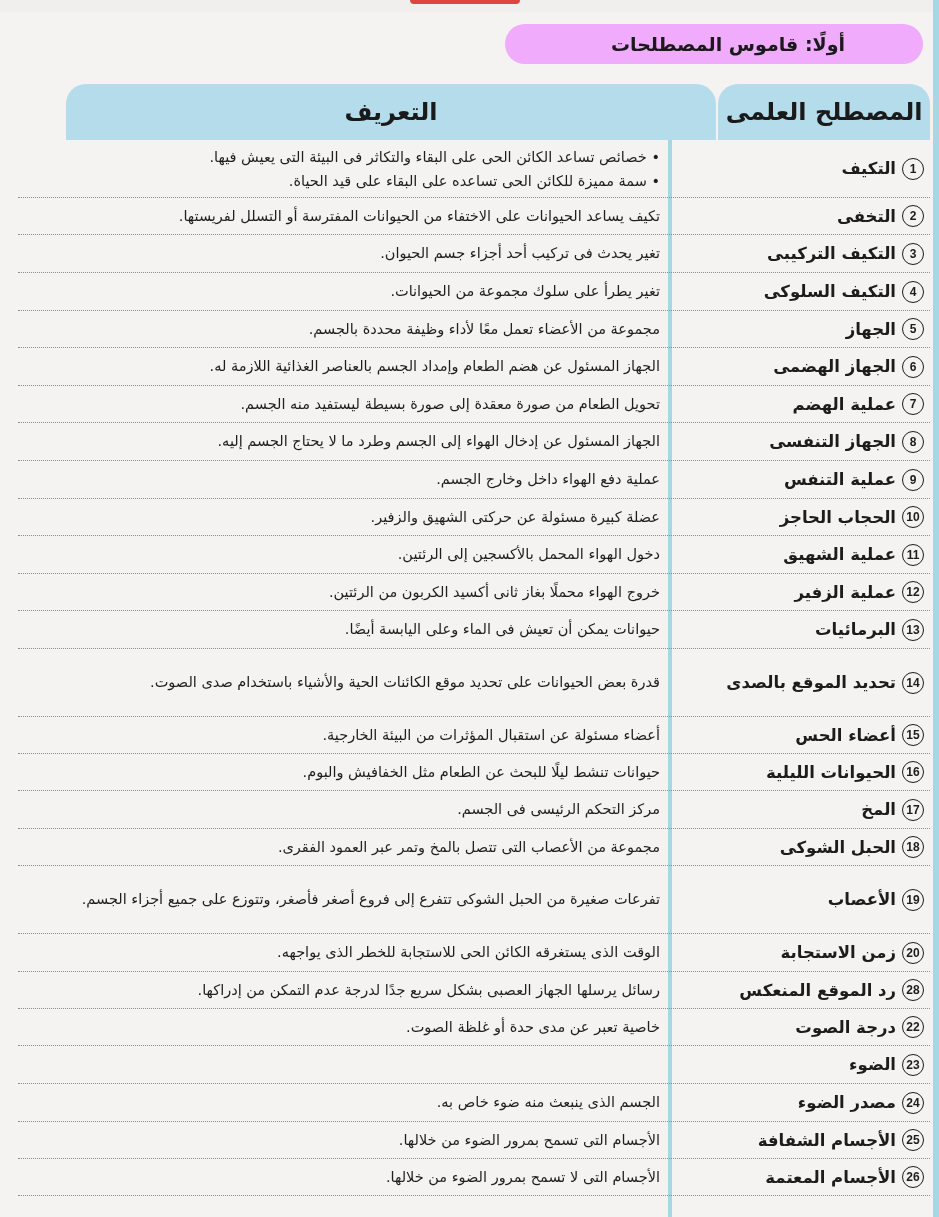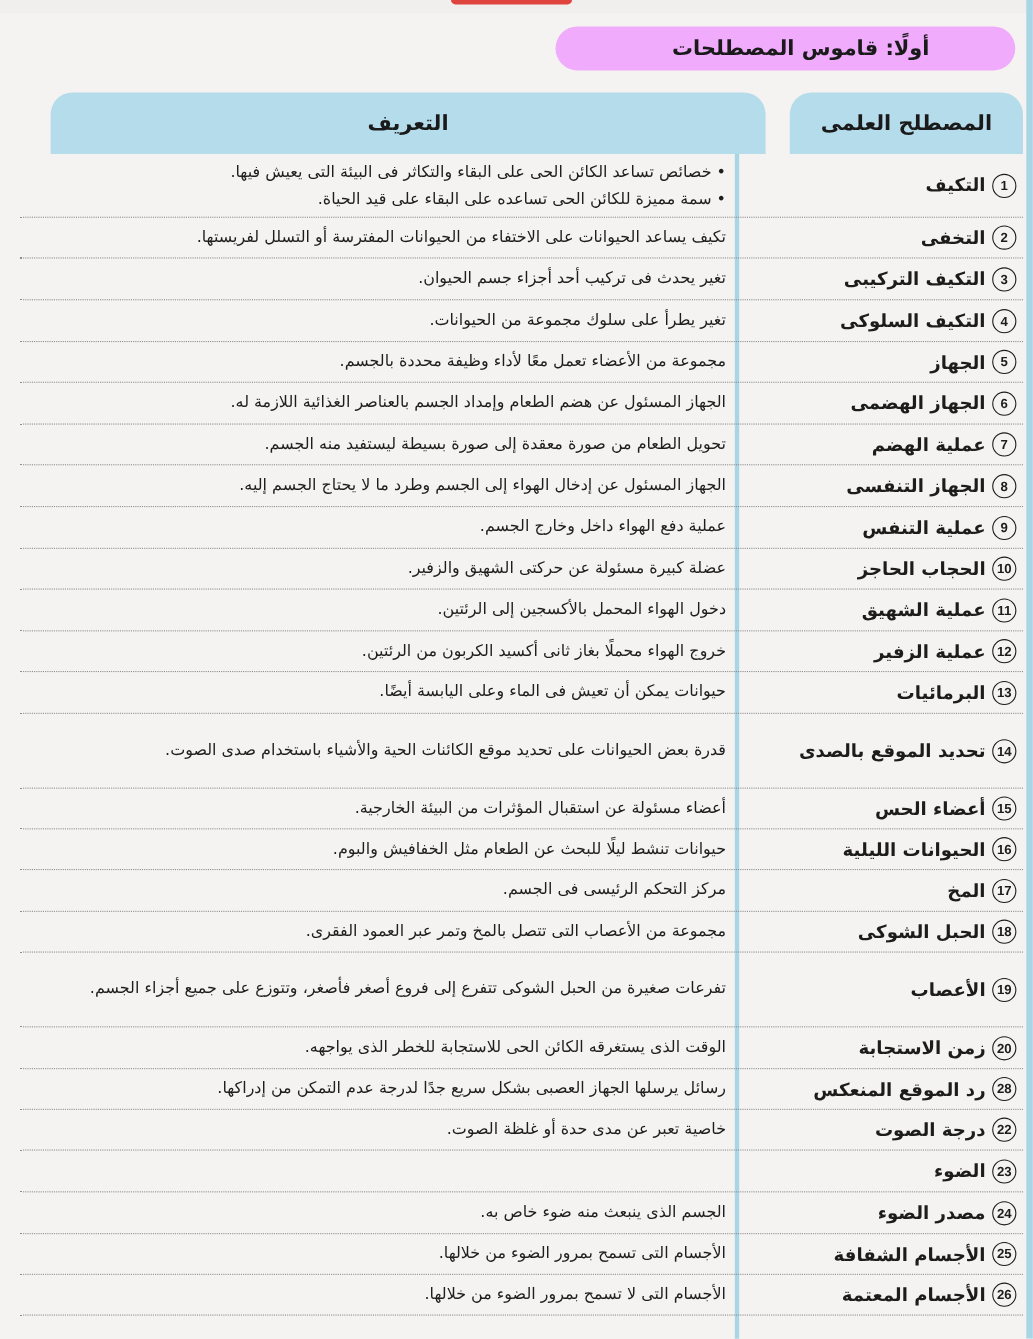--- a/index.html
+++ b/index.html
@@ -33,25 +33,25 @@
     }
     .table {
       position: absolute; top: 84px; left: 18px; width: 912px;
     }
     .header-row {
       display: flex; flex-direction: row-reverse; height: 56px;
     }
     .th {
       background: #b5dcea;
       display: flex; align-items: center; justify-content: center;
-      font-weight: bold; font-size: 19px; color: #1a1a1a;
+      font-weight: bold; font-size: 24px; color: #1a1a1a;
       direction: rtl;
     }
     .th-term {
-      width: 212px; border-radius: 20px 20px 0 0; margin-left: 22px;
+      width: 212px; border-radius: 20px 20px 0 0; margin-left: 2px;
     }
     .th-def {
       width: 650px; border-radius: 20px 20px 0 0;
     }
     .col-rule {
       position: absolute; top: 56px; left: 650px; width: 4px; height: 1080px;
       background: #a9d6e4;
     }
     .rows { position: relative; }
     .row {

